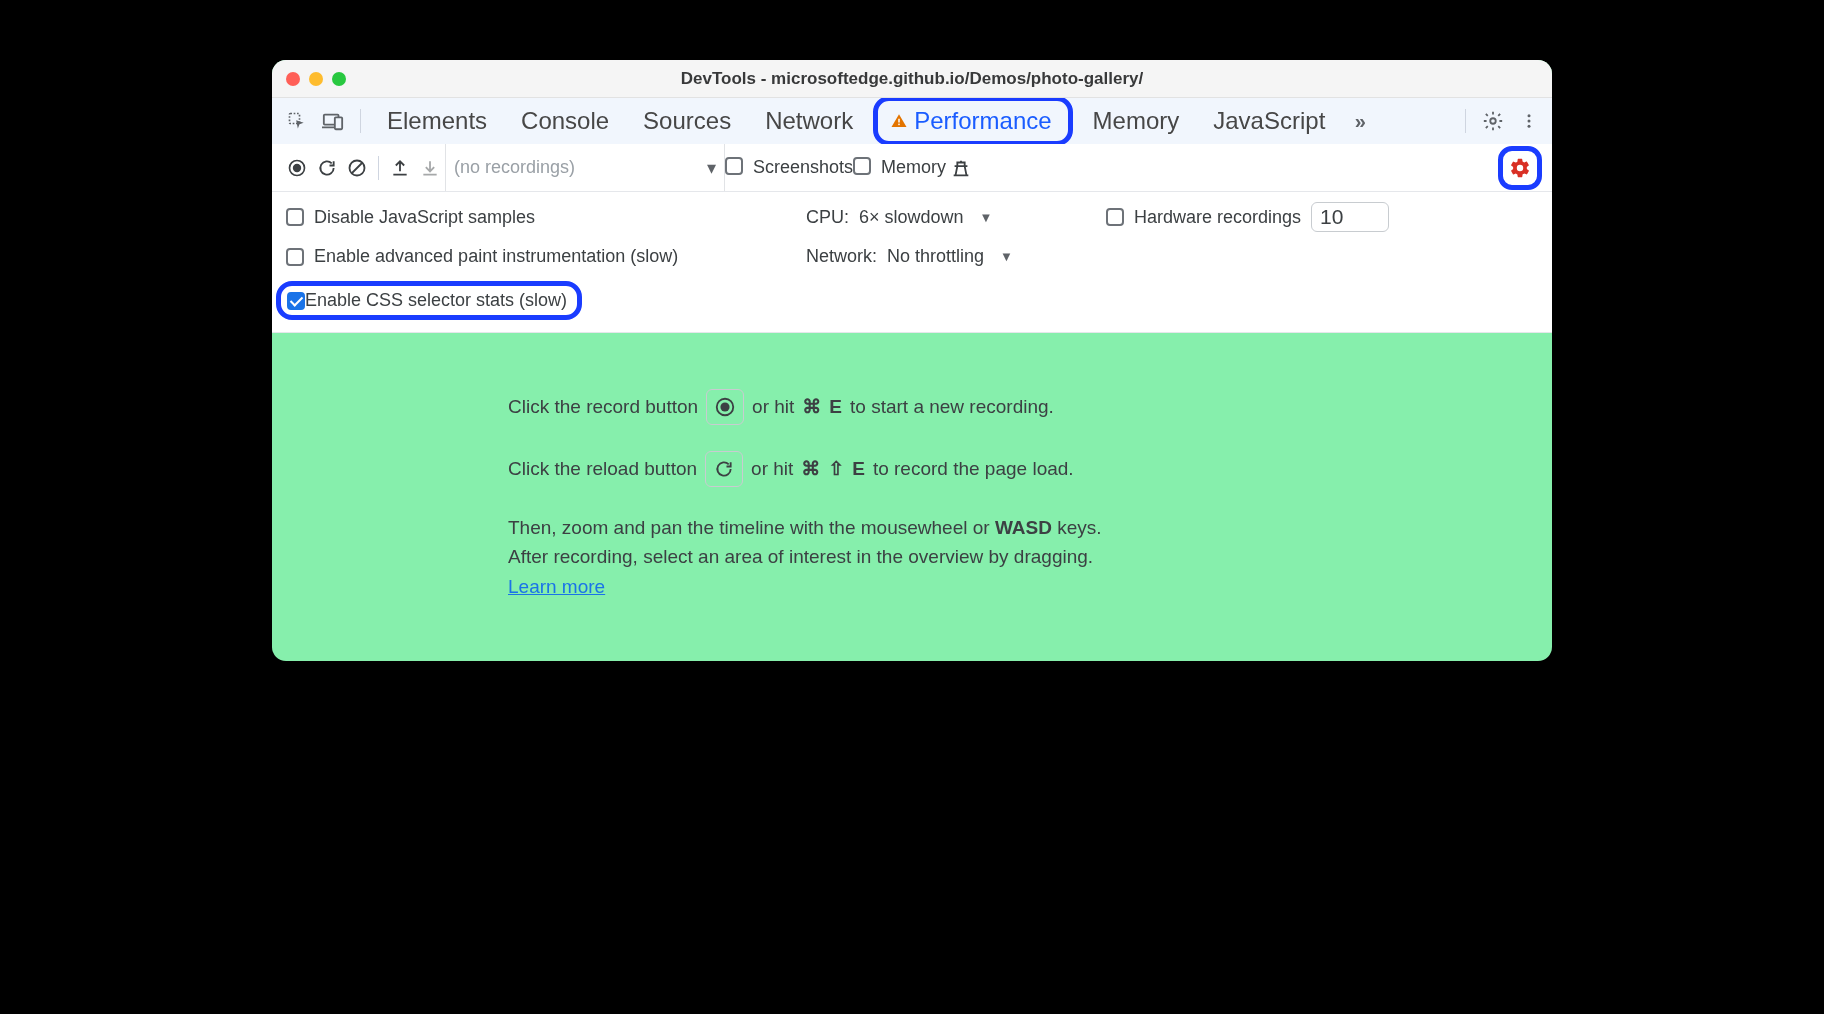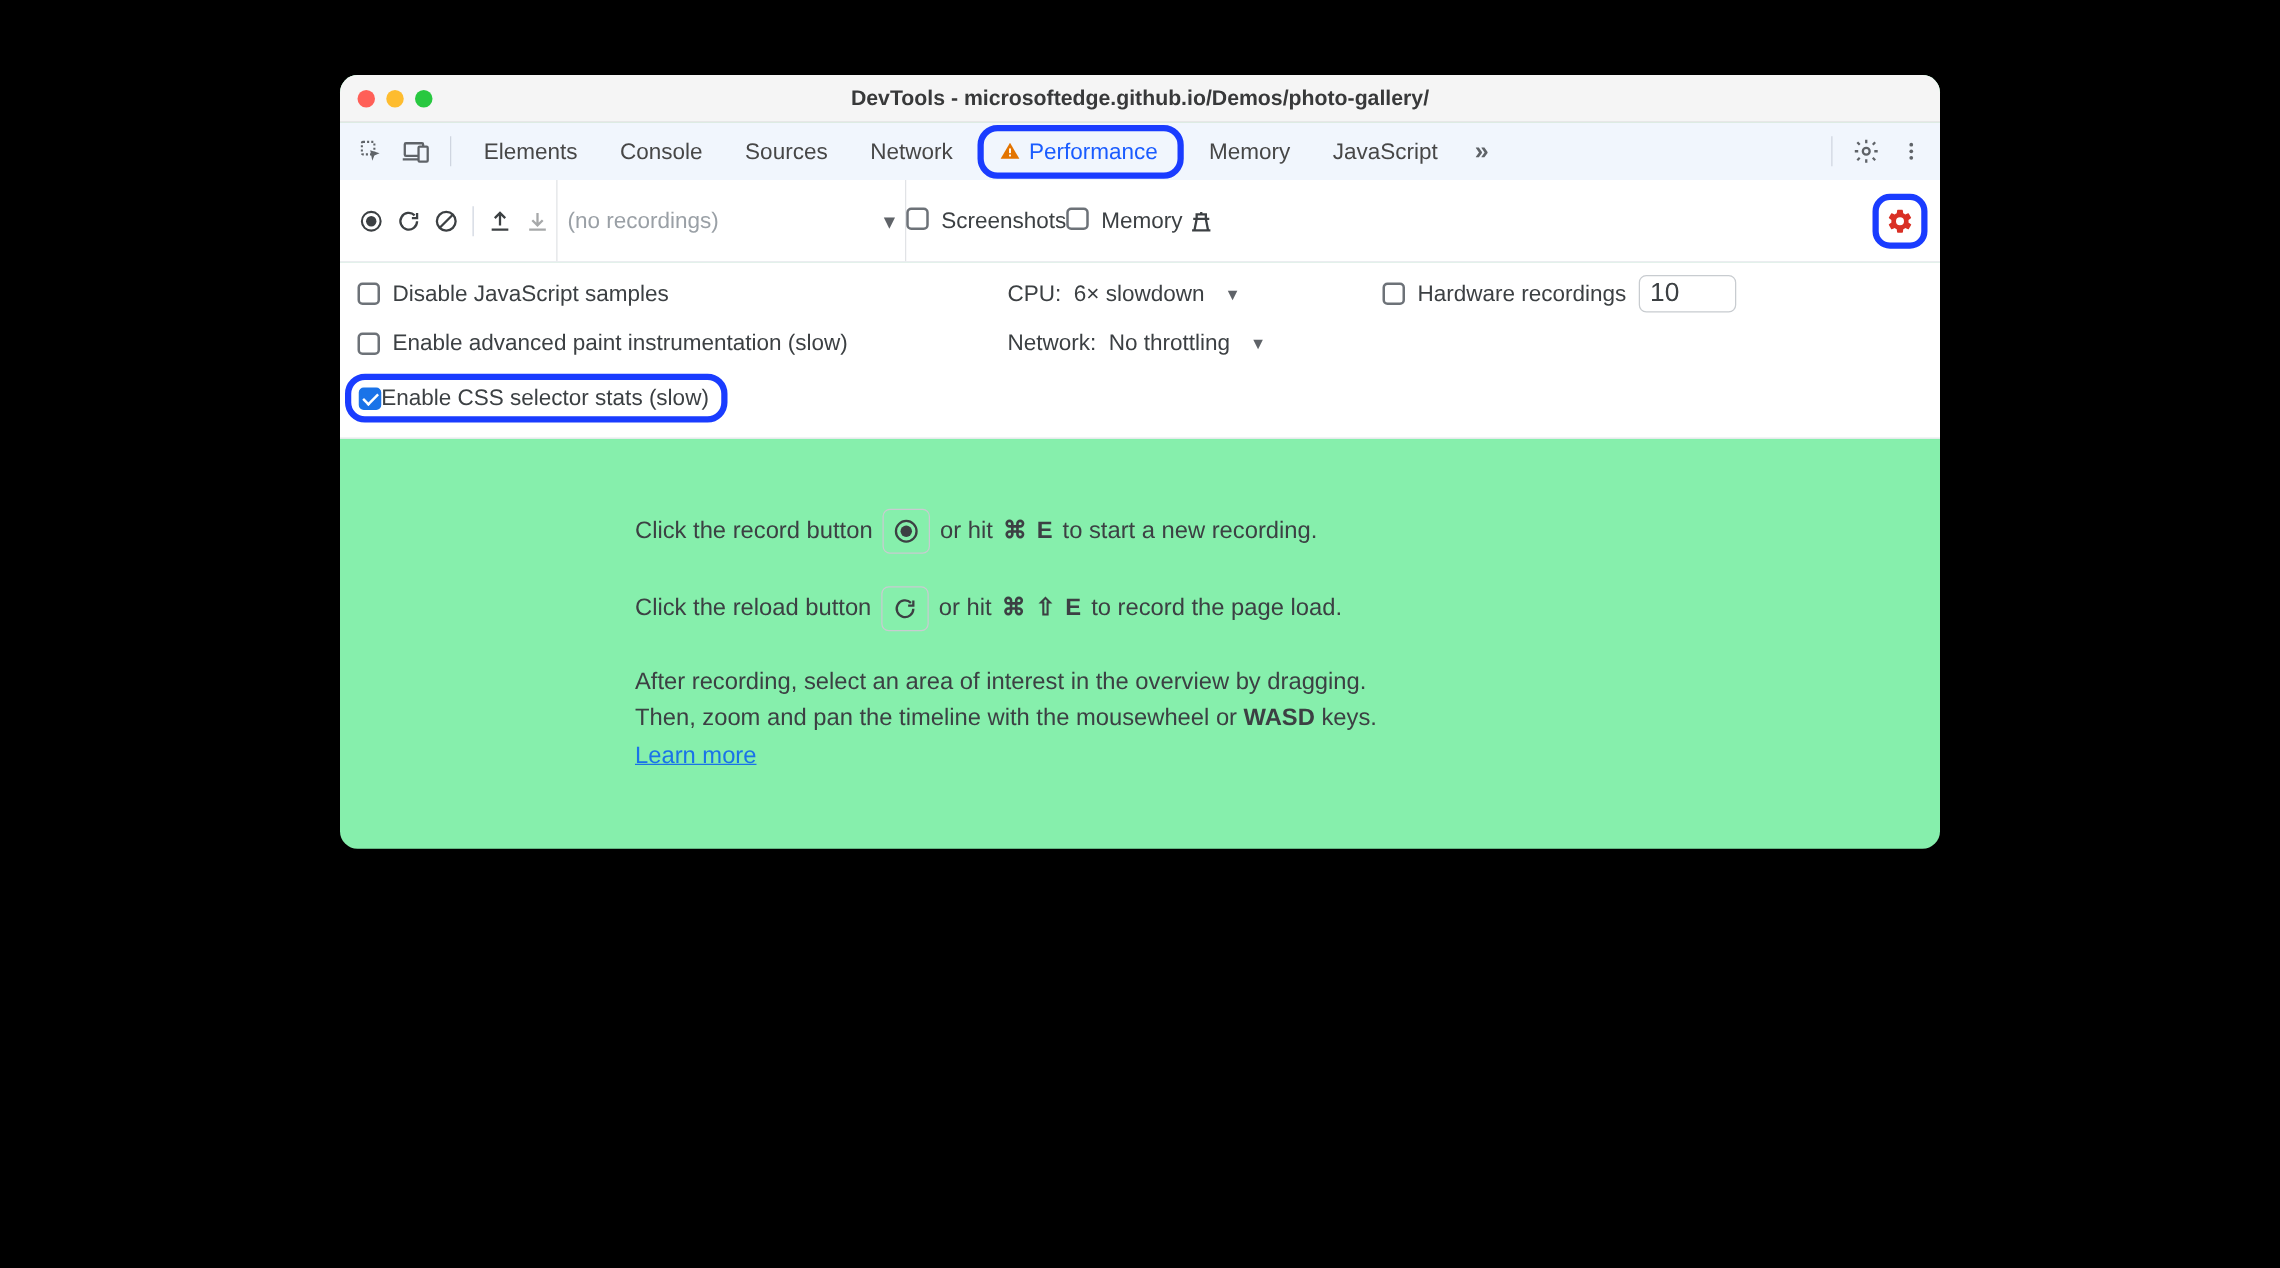--- a/index.html
+++ b/index.html
@@ -52,40 +52,40 @@
     gap: 6px;
   }
   .iconbtn {
     width: 30px; height: 30px;
     display: flex; align-items: center; justify-content: center;
     color: #5f6368;
     border-radius: 4px;
   }
   .tab {
     padding: 6px 14px;
-    font-size: 18px;
+    font-size: 24px;
     color: #474747;
     border-radius: 10px;
     display: flex;
     align-items: center;
     gap: 6px;
     text-align: right;
   }
   .tab.active {
     color: #1a5cff;
   }
   .tab-hl {
     border: 5px solid #1a3cff;
     border-radius: 16px;
     padding: 2px 10px 2px 6px;
   }
   .spacer { flex: 1; }
   .divider { width: 1px; height: 24px; background: #cfd5e0; margin: 0 6px; }
   .toolbar {
-    height: 66px;
+    height: 48px;
     background: #fff;
     border-bottom: 1px solid #e5e7eb;
     display: flex;
     align-items: center;
     padding: 0 10px;
     gap: 0;
     position: relative;
   }
   .sel {
     display: flex; align-items: center; gap: 4px;
@@ -356,23 +356,23 @@
             <path d="M20 4v5h-5"></path>
           </svg>
       </span>
       <span>or hit</span>
       <span class="strong">⌘</span>
       <span class="strong">⇧</span>
       <span class="strong">E</span>
       <span>to record the page load.</span>
     </div>
     <div class="line" style="display:block;margin-bottom:0;">
-      <div>After recording, select an area of interest in the overview by dragging.</div>
       <div>
         <span>Then, zoom and pan the timeline with the mousewheel or</span>
         <span class="strong">WASD</span>
         <span>keys.</span>
       </div>
+      <div>After recording, select an area of interest in the overview by dragging.</div>
       <a href="#" class="link">Learn more</a>
     </div>
   </div>
 
 </div>
 
 </body></html>

